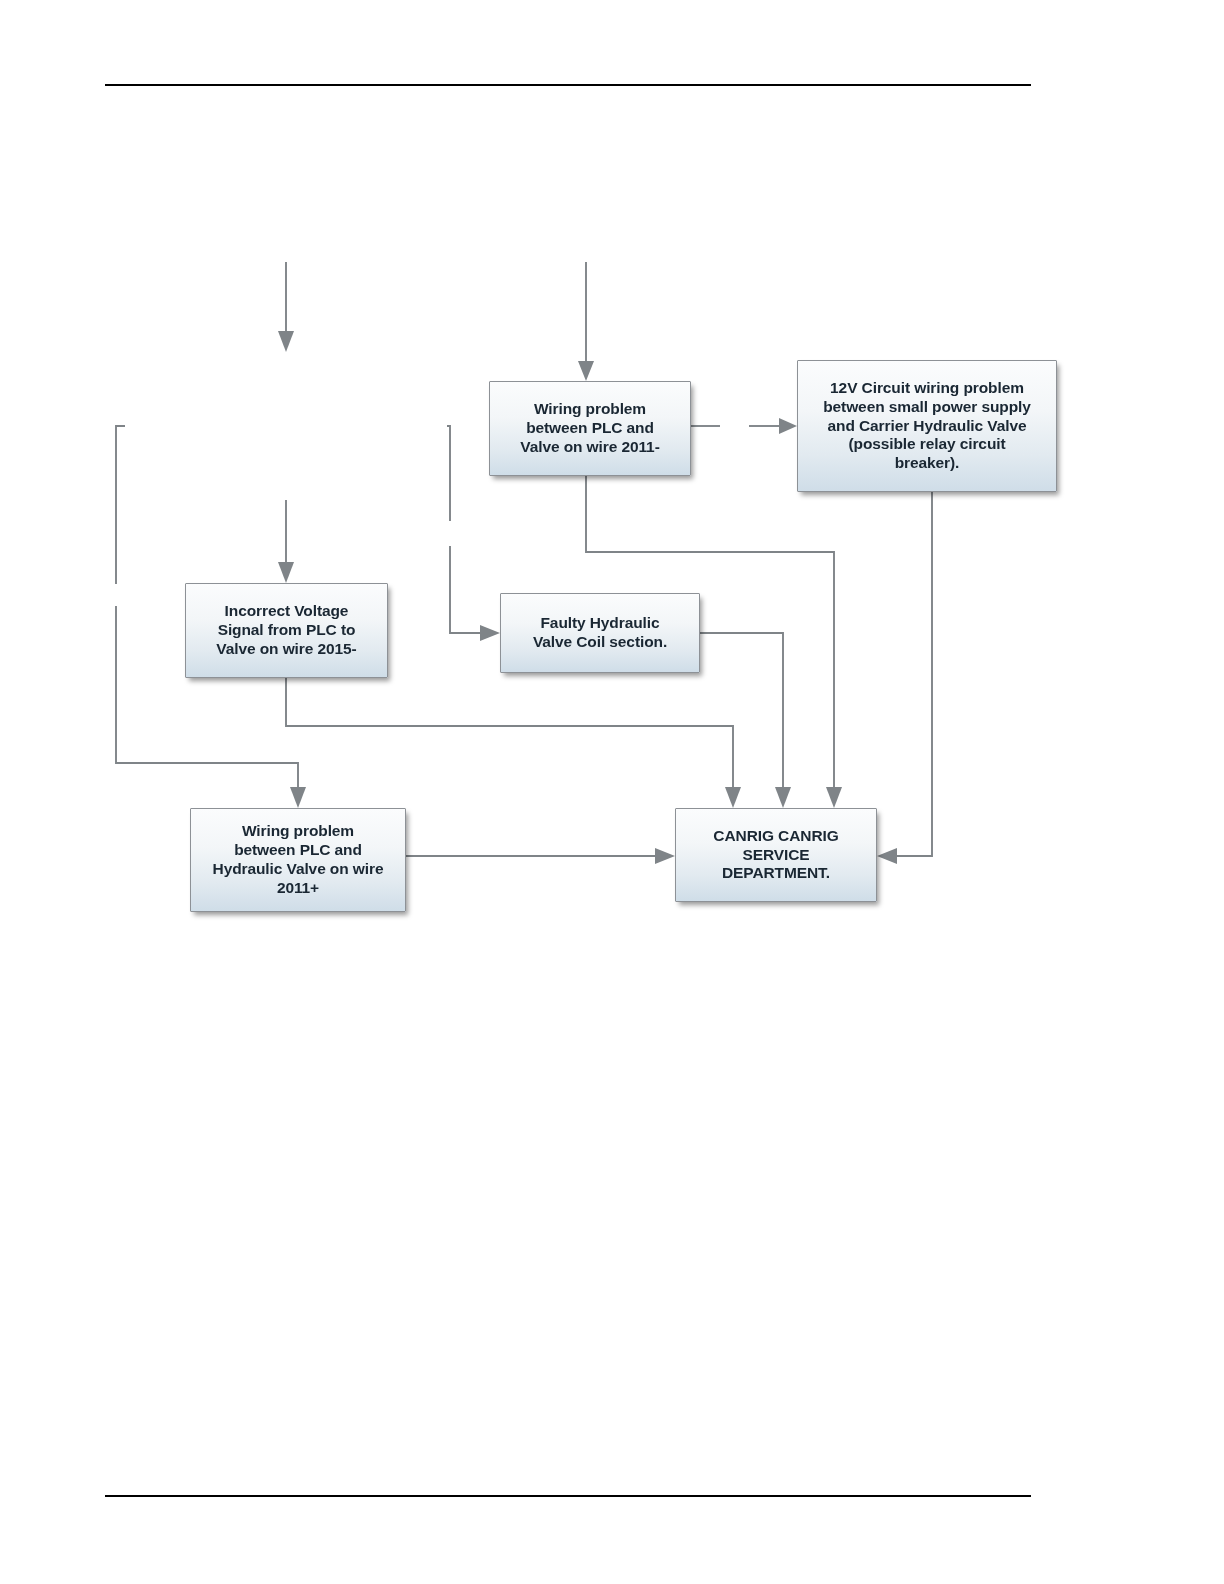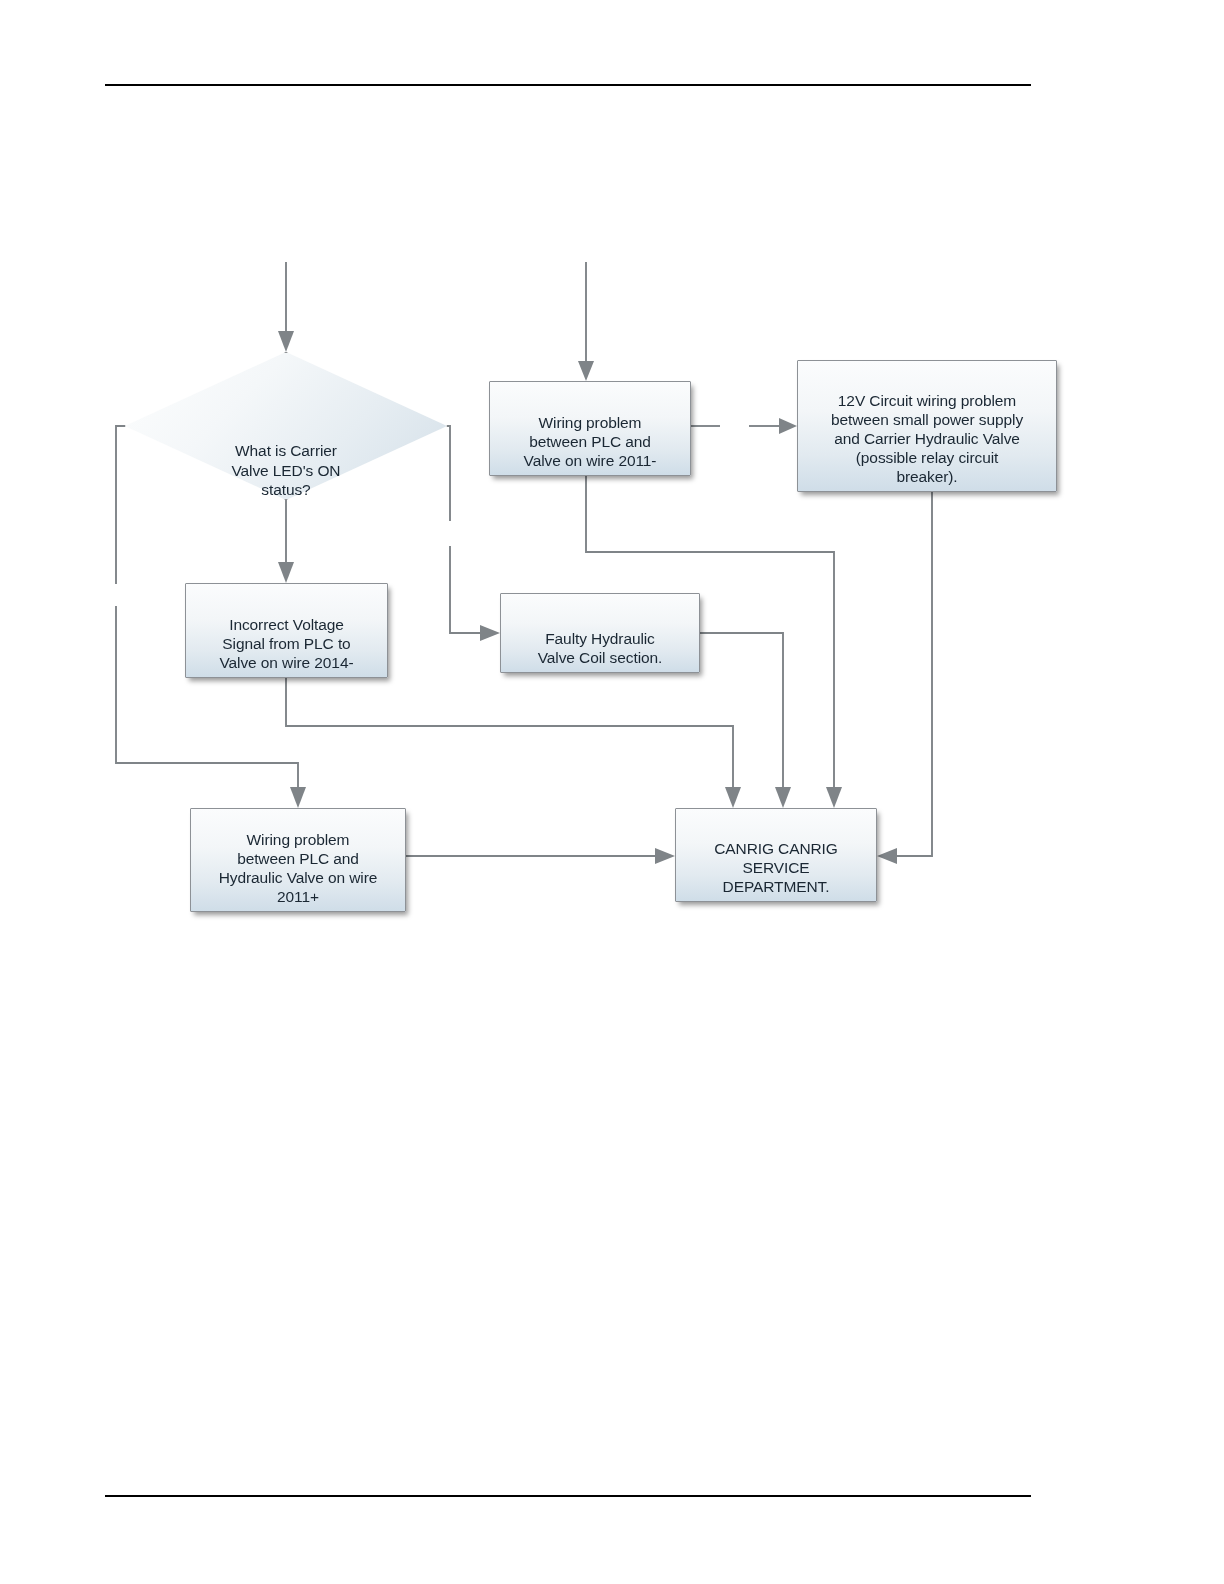--- a/index.html
+++ b/index.html
@@ -41,25 +41,25 @@
     width: 1224px;
     height: 1584px;
     pointer-events: none;
   }
 
   
   .node {
     position: absolute;
     box-sizing: border-box;
     display: flex;
-    align-items: flex-end;
+    align-items: center;
     justify-content: center;
     text-align: center;
     color: #1a2733;
-    font-weight: normal;
+    font-weight: bold;
     letter-spacing: -0.1px;
   }
   .box {
     border: 1px solid #8d9196;
     background: linear-gradient(to bottom,
         #fbfcfd 0%,
         #f3f6f8 38%,
         #e2eaf0 72%,
         #cfdde8 100%);
     box-shadow: 3px 4px 5px -1px rgba(0,0,0,0.40);
@@ -152,45 +152,39 @@
       <polygon points="775,787 791,787 783,808" fill="#7f8488" stroke="none"></polygon>
 
       <path d="M 406 856 L 655 856"></path>
       <polygon points="655,848 655,864 675,856" fill="#7f8488" stroke="none"></polygon>
 
       <path d="M 932 492 L 932 856 L 897 856"></path>
       <polygon points="897,848 897,864 877,856" fill="#7f8488" stroke="none"></polygon>
     </g>
   </svg>
 
-  <div class="node" id="decision">
-    <span class="diamond-face"></span>
-    <span class="label">What is Carrier
-Valve LED's ON
-status?</span>
-  </div>
 
   <div class="node box" id="node-wiring-plc">
     <span class="label">Wiring problem
 between PLC and
 Valve on wire 2011-</span>
   </div>
 
   <div class="node box" id="node-12v">
     <span class="label">12V Circuit wiring problem
 between small power supply
 and Carrier Hydraulic Valve
 (possible relay circuit
 breaker).</span>
   </div>
 
   <div class="node box" id="node-incorrect">
     <span class="label">Incorrect Voltage
 Signal from PLC to
-Valve on wire 2014-</span>
+Valve on wire 2015-</span>
   </div>
 
   <div class="node box" id="node-faulty">
     <span class="label">Faulty Hydraulic
 Valve Coil section.</span>
   </div>
 
   <div class="node box" id="node-wiring-hyd">
     <span class="label">Wiring problem
 between PLC and

